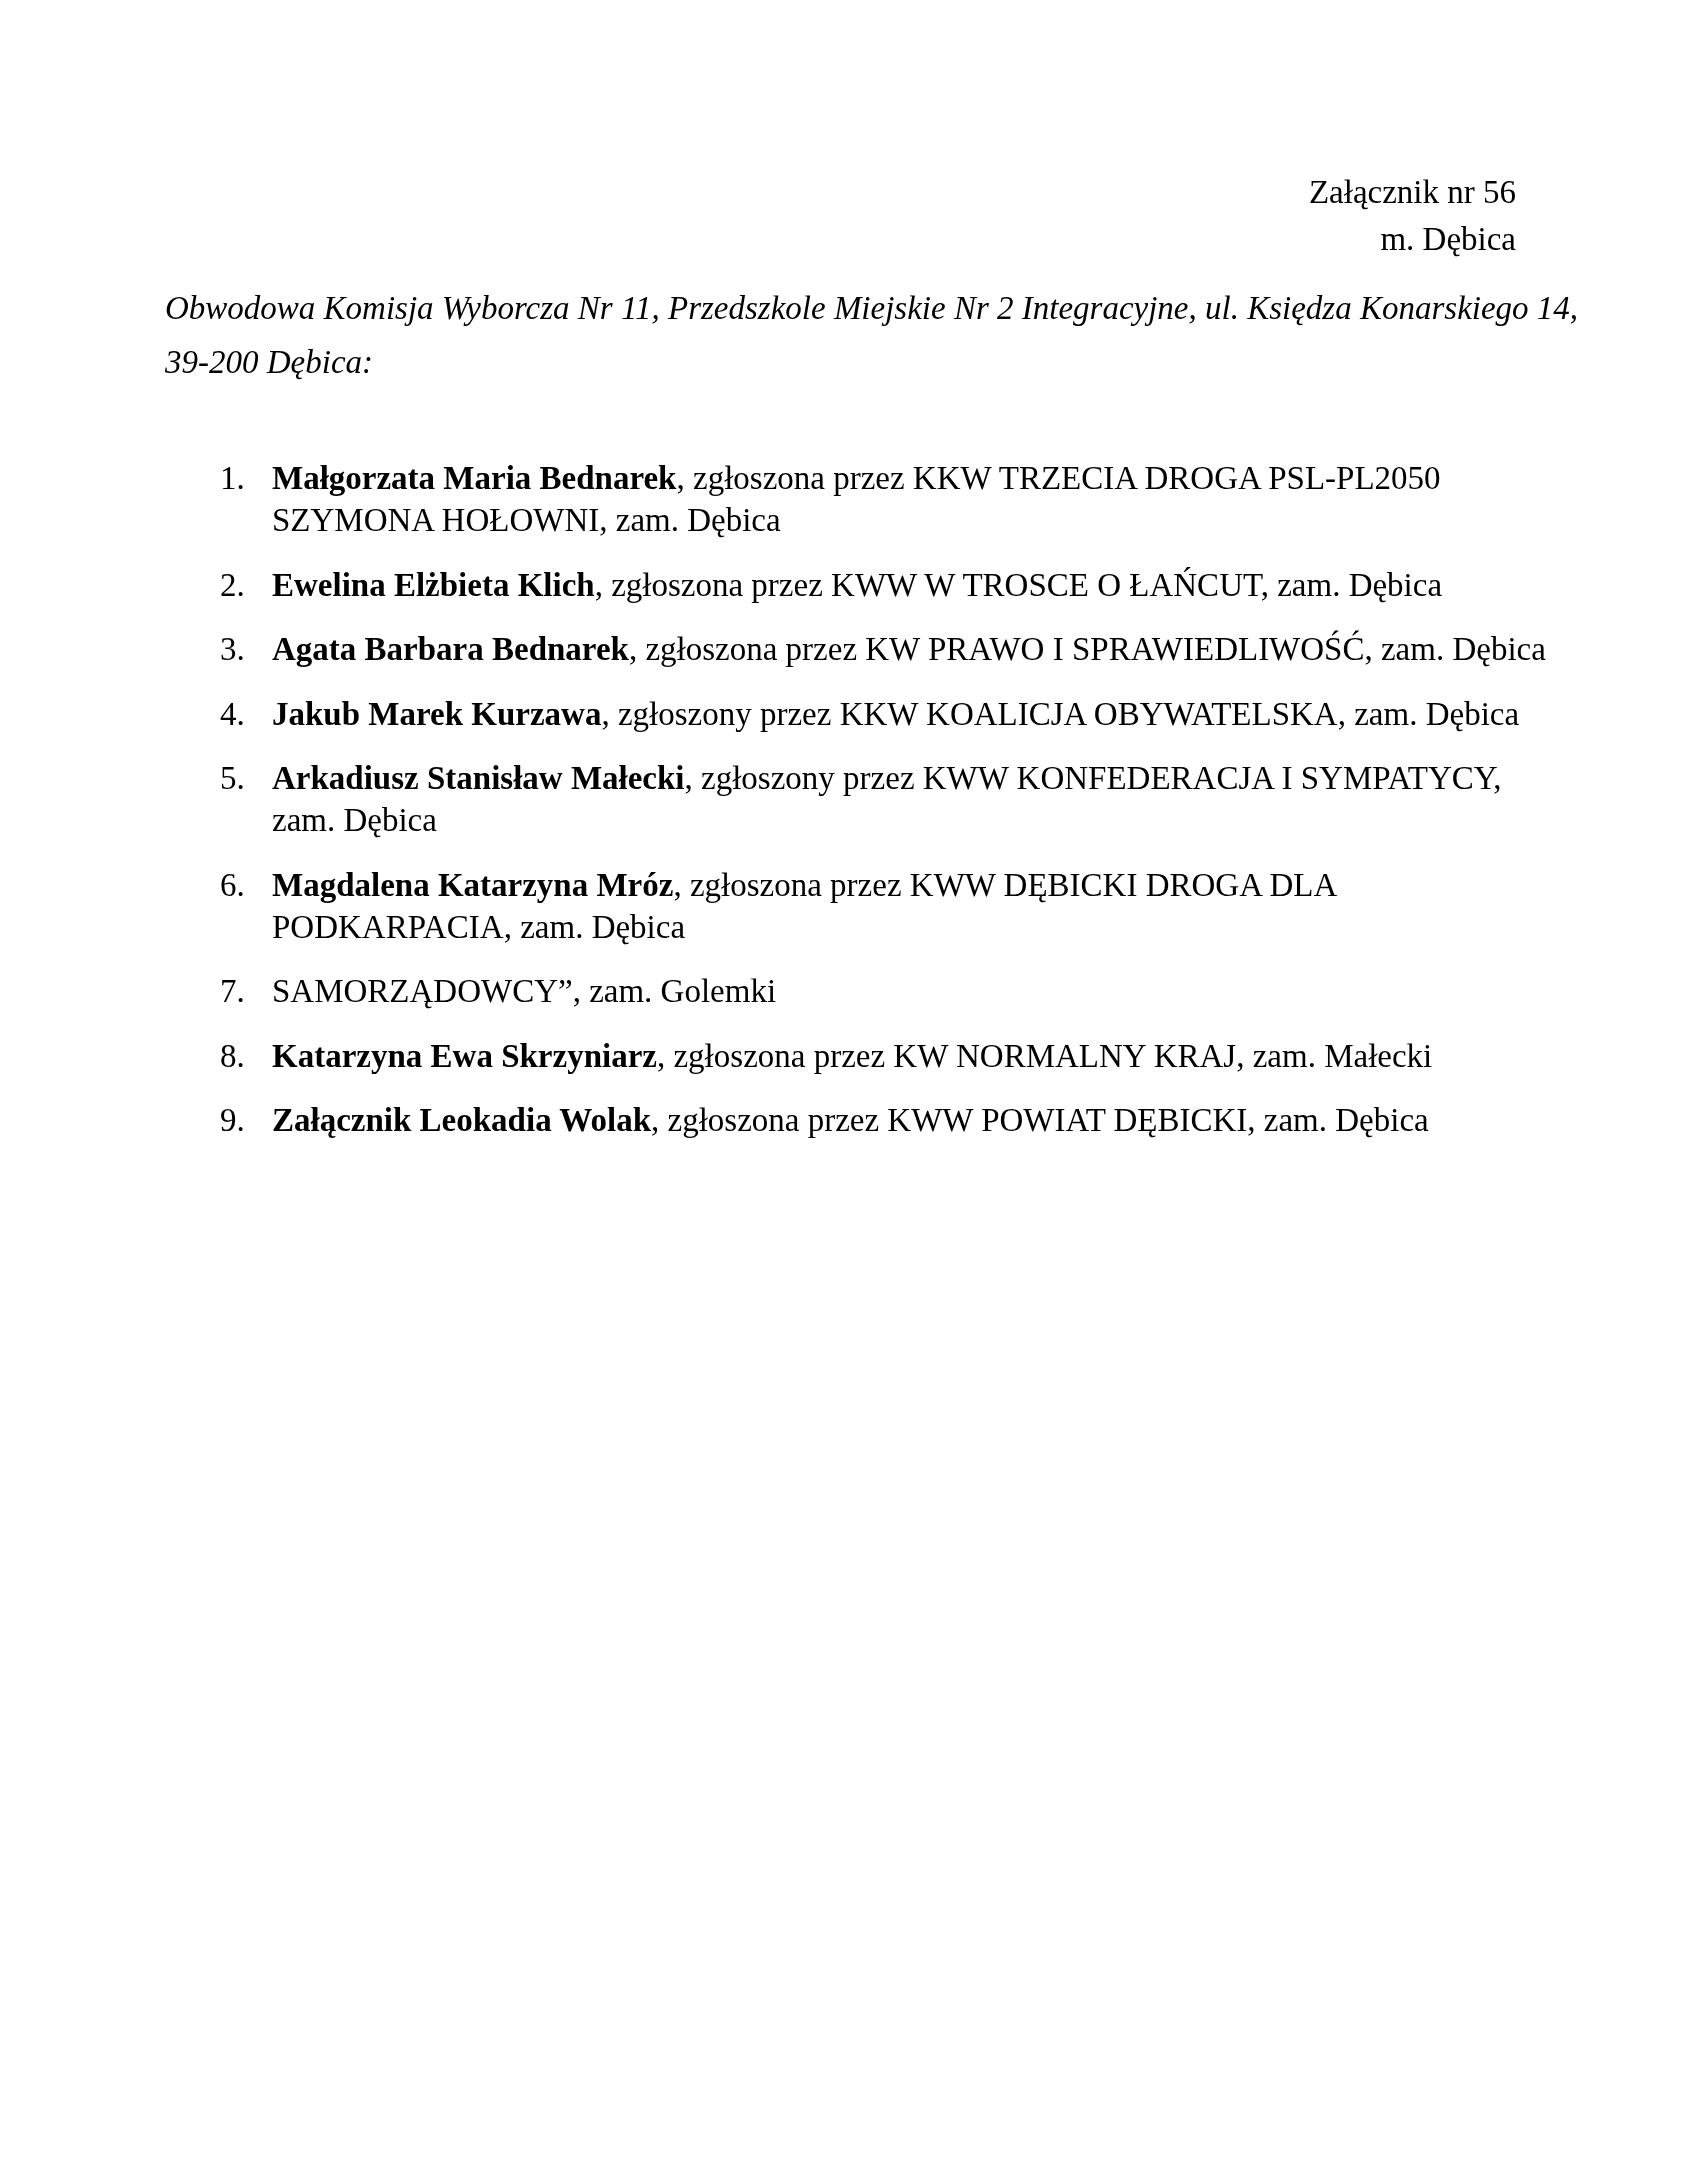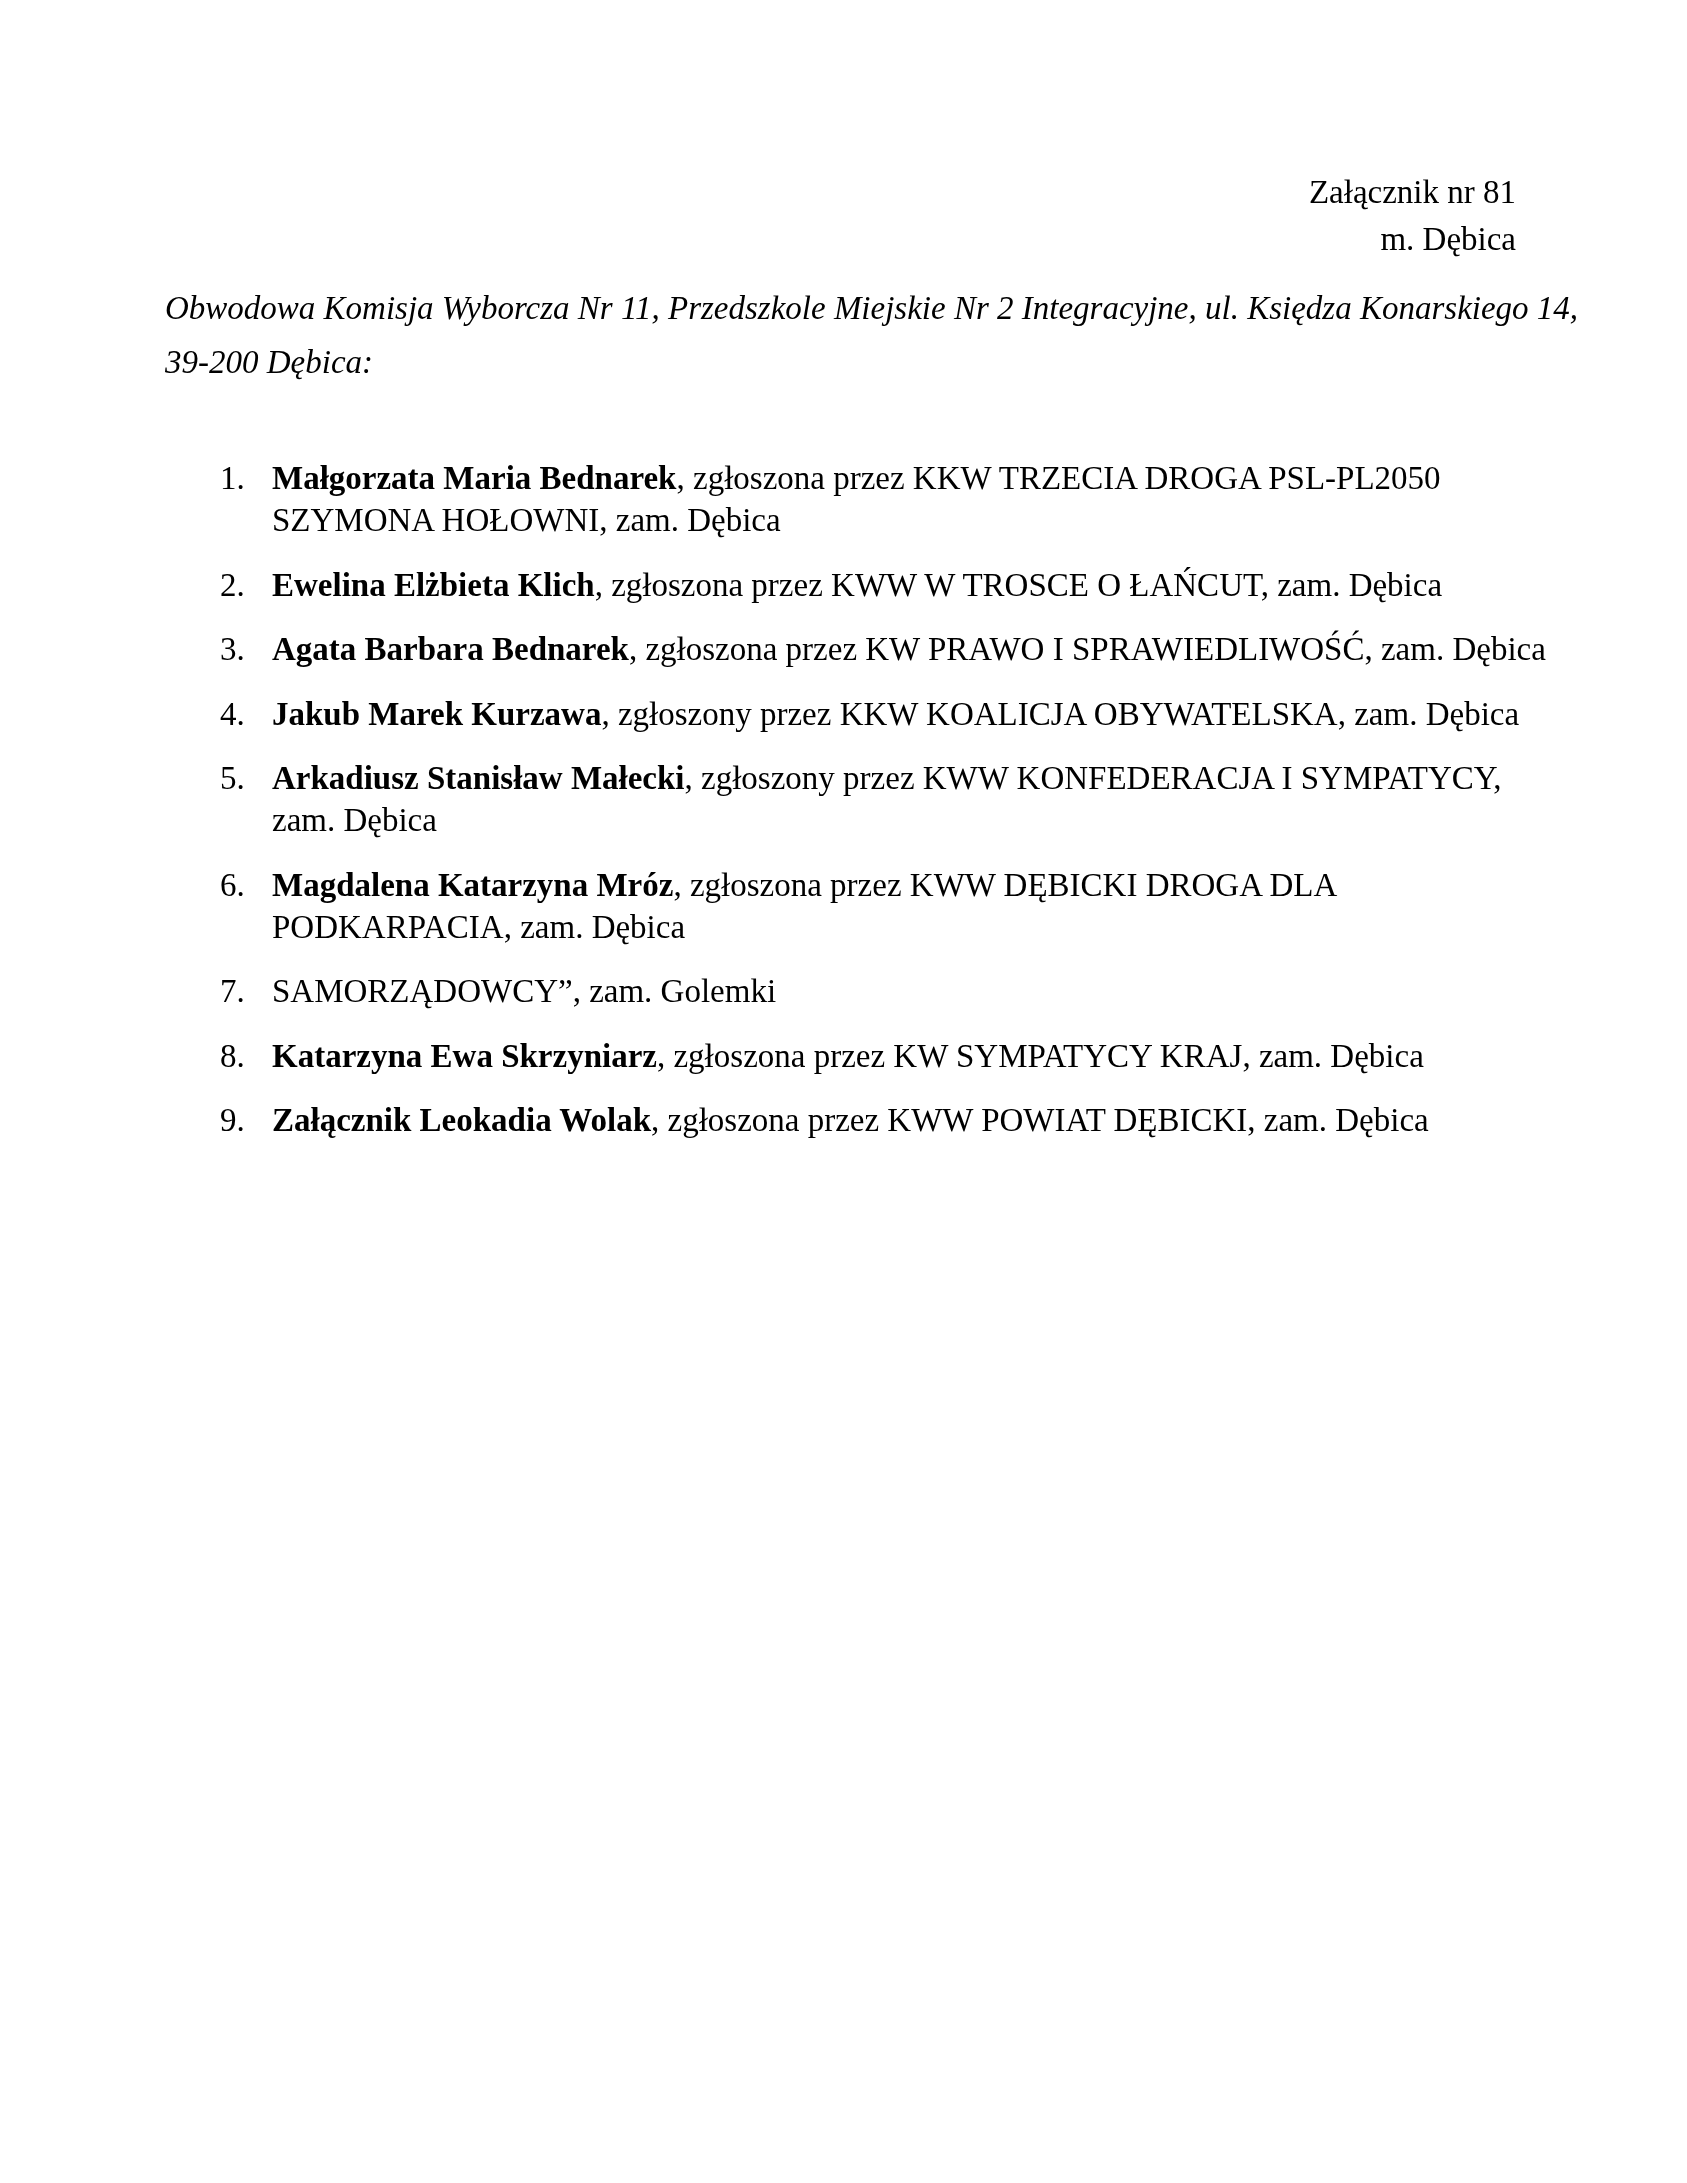--- a/index.html
+++ b/index.html
@@ -50,21 +50,21 @@
   .item-text { flex: none; }
   .b { font-weight: bold; }
   .l2:empty { display: none; }
 </style>
 </head>
 <body>
 
 <div class="page">
 
   <div class="attachment-header">
-    <div>Załącznik nr 81</div>
+    <div>Załącznik nr 56</div>
     <div>m. Dębica</div>
   </div>
 
   <div class="intro">
     <div>Obwodowa Komisja Wyborcza Nr 11, Przedszkole Miejskie Nr 2 Integracyjne, ul. Księdza Konarskiego 14,</div>
     <div>39-200 Dębica:</div>
   </div>
 
   <ol class="candidate-list">
 
@@ -119,21 +119,21 @@
     <li>
       <span class="num">7.</span>
       <div class="item-text">
         <div class="l2">SAMORZĄDOWCY”, zam. Golemki</div>
       </div>
     </li>
 
     <li>
       <span class="num">8.</span>
       <div class="item-text">
-        <div class="l1"><span class="b">Katarzyna Ewa Skrzyniarz</span><span>, zgłoszona przez KW SYMPATYCY KRAJ, zam. Dębica</span></div>
+        <div class="l1"><span class="b">Katarzyna Ewa Skrzyniarz</span><span>, zgłoszona przez KW NORMALNY KRAJ, zam. Małecki</span></div>
 
       </div>
     </li>
 
     <li>
       <span class="num">9.</span>
       <div class="item-text">
         <div class="l1"><span class="b">Załącznik Leokadia Wolak</span><span>, zgłoszona przez KWW POWIAT DĘBICKI, zam. Dębica</span></div>
 
       </div>

